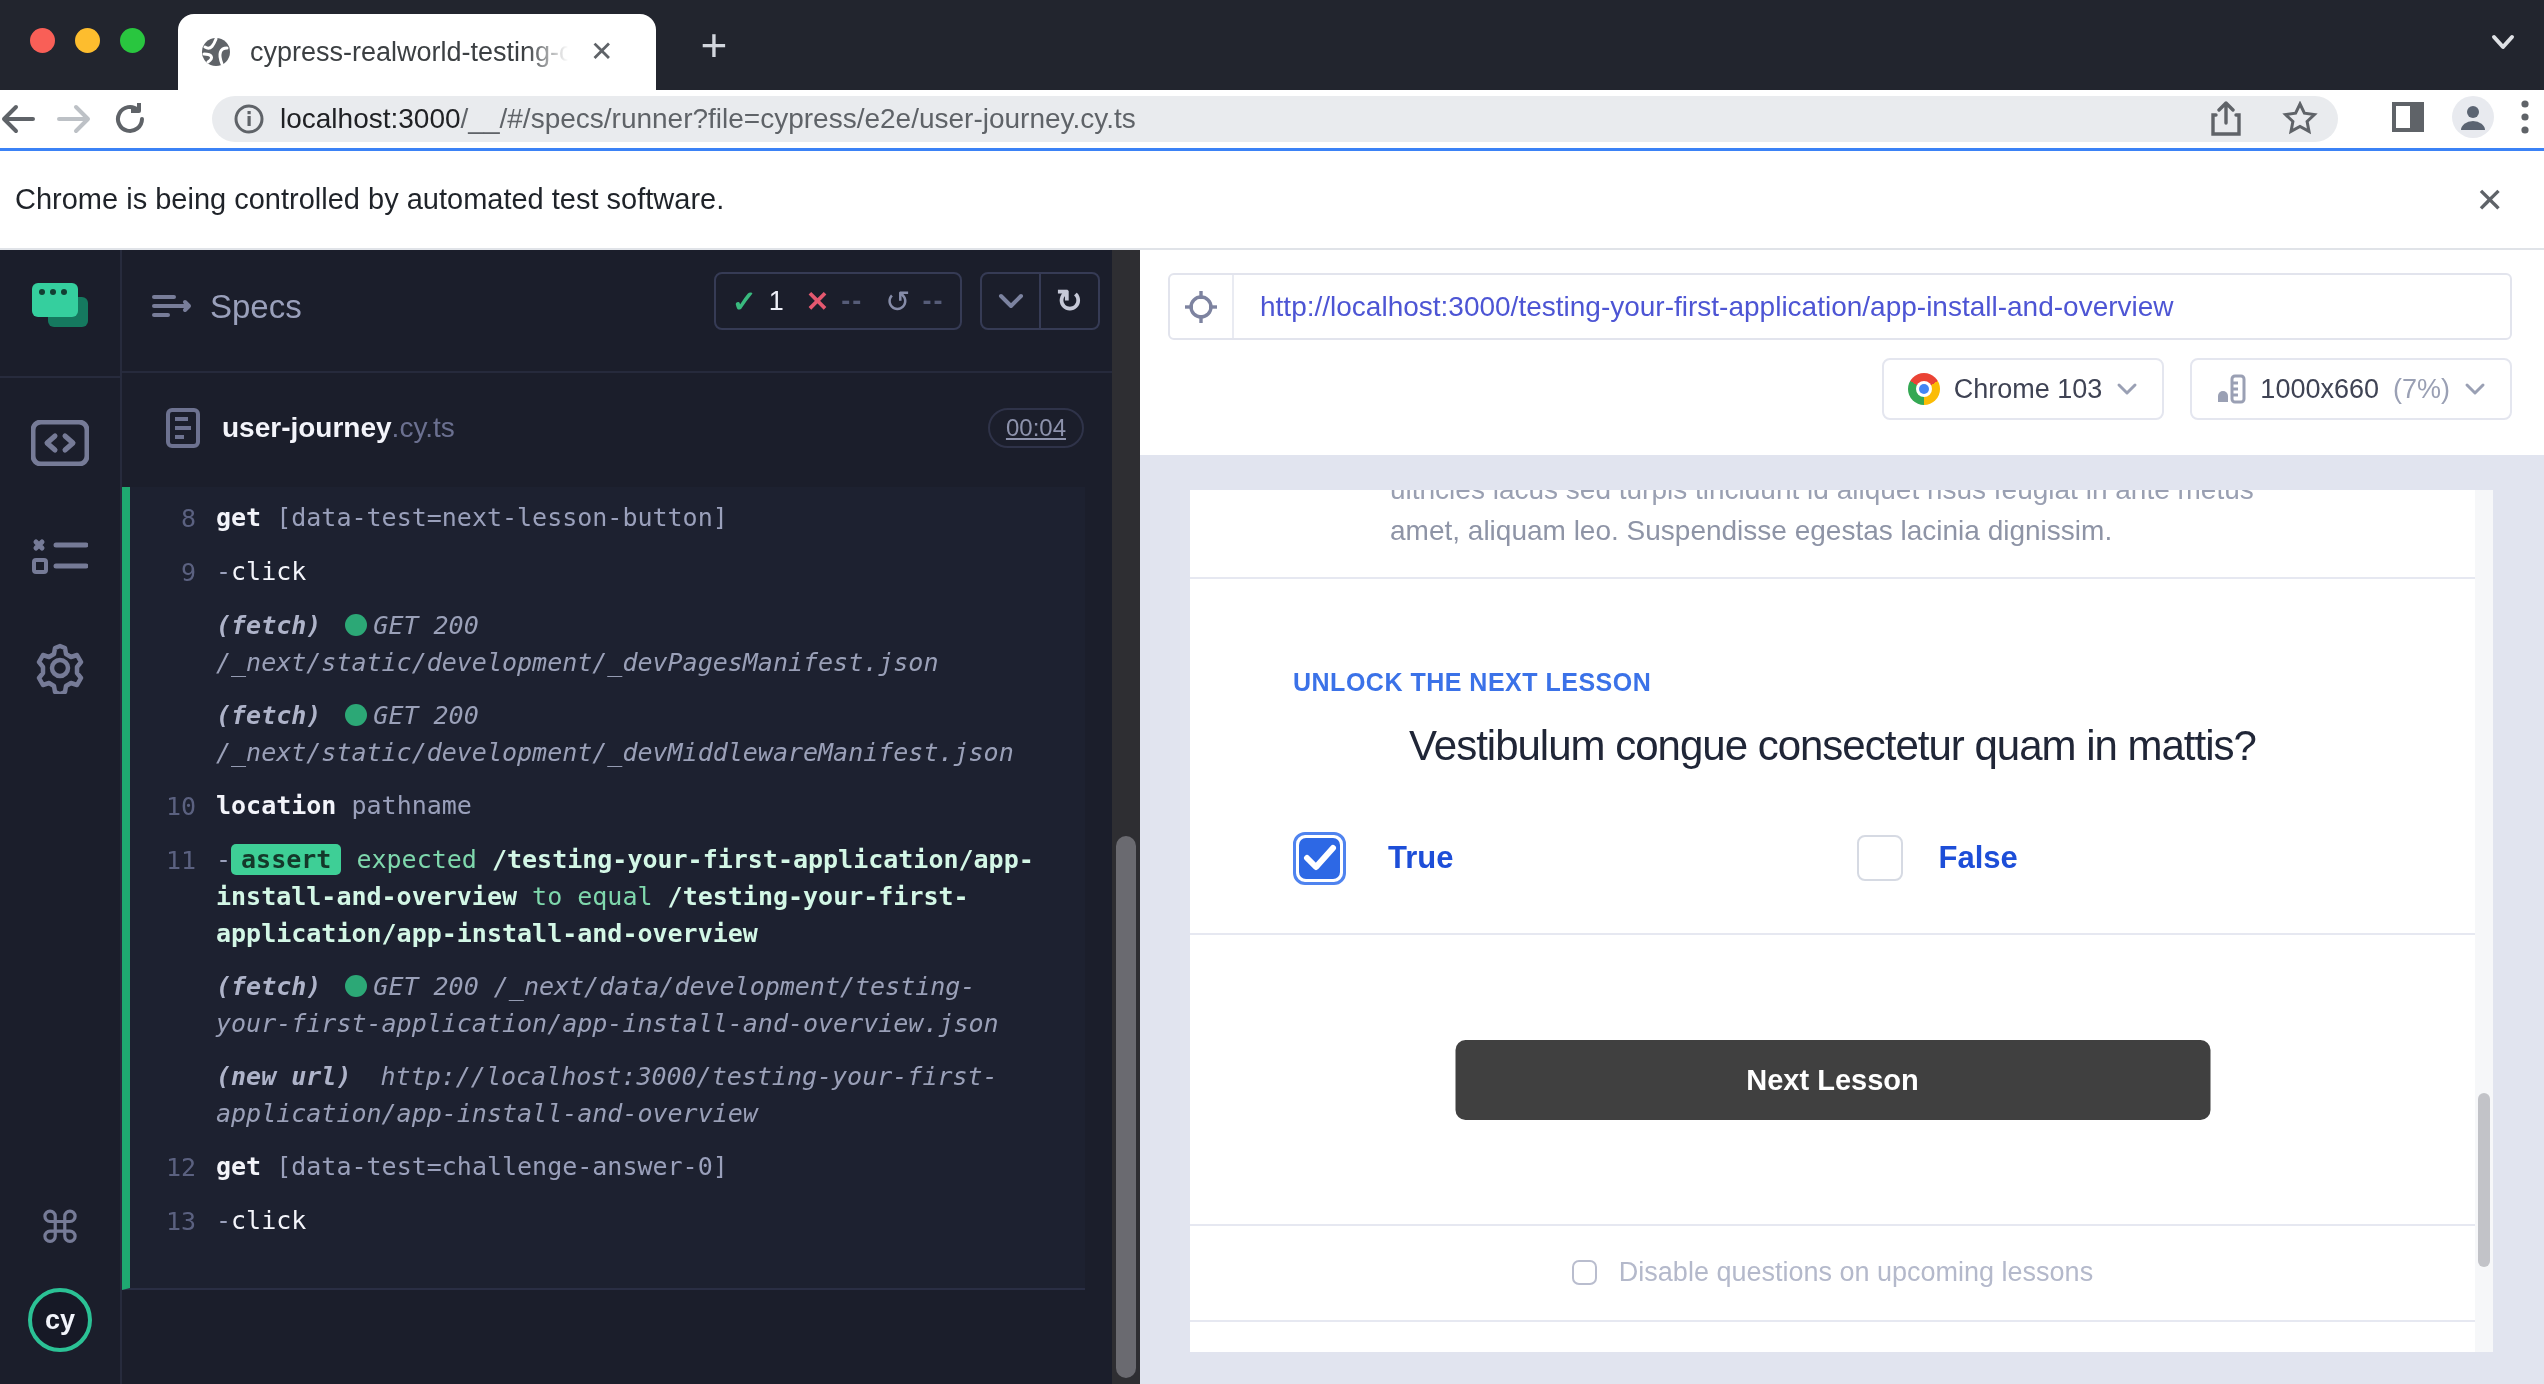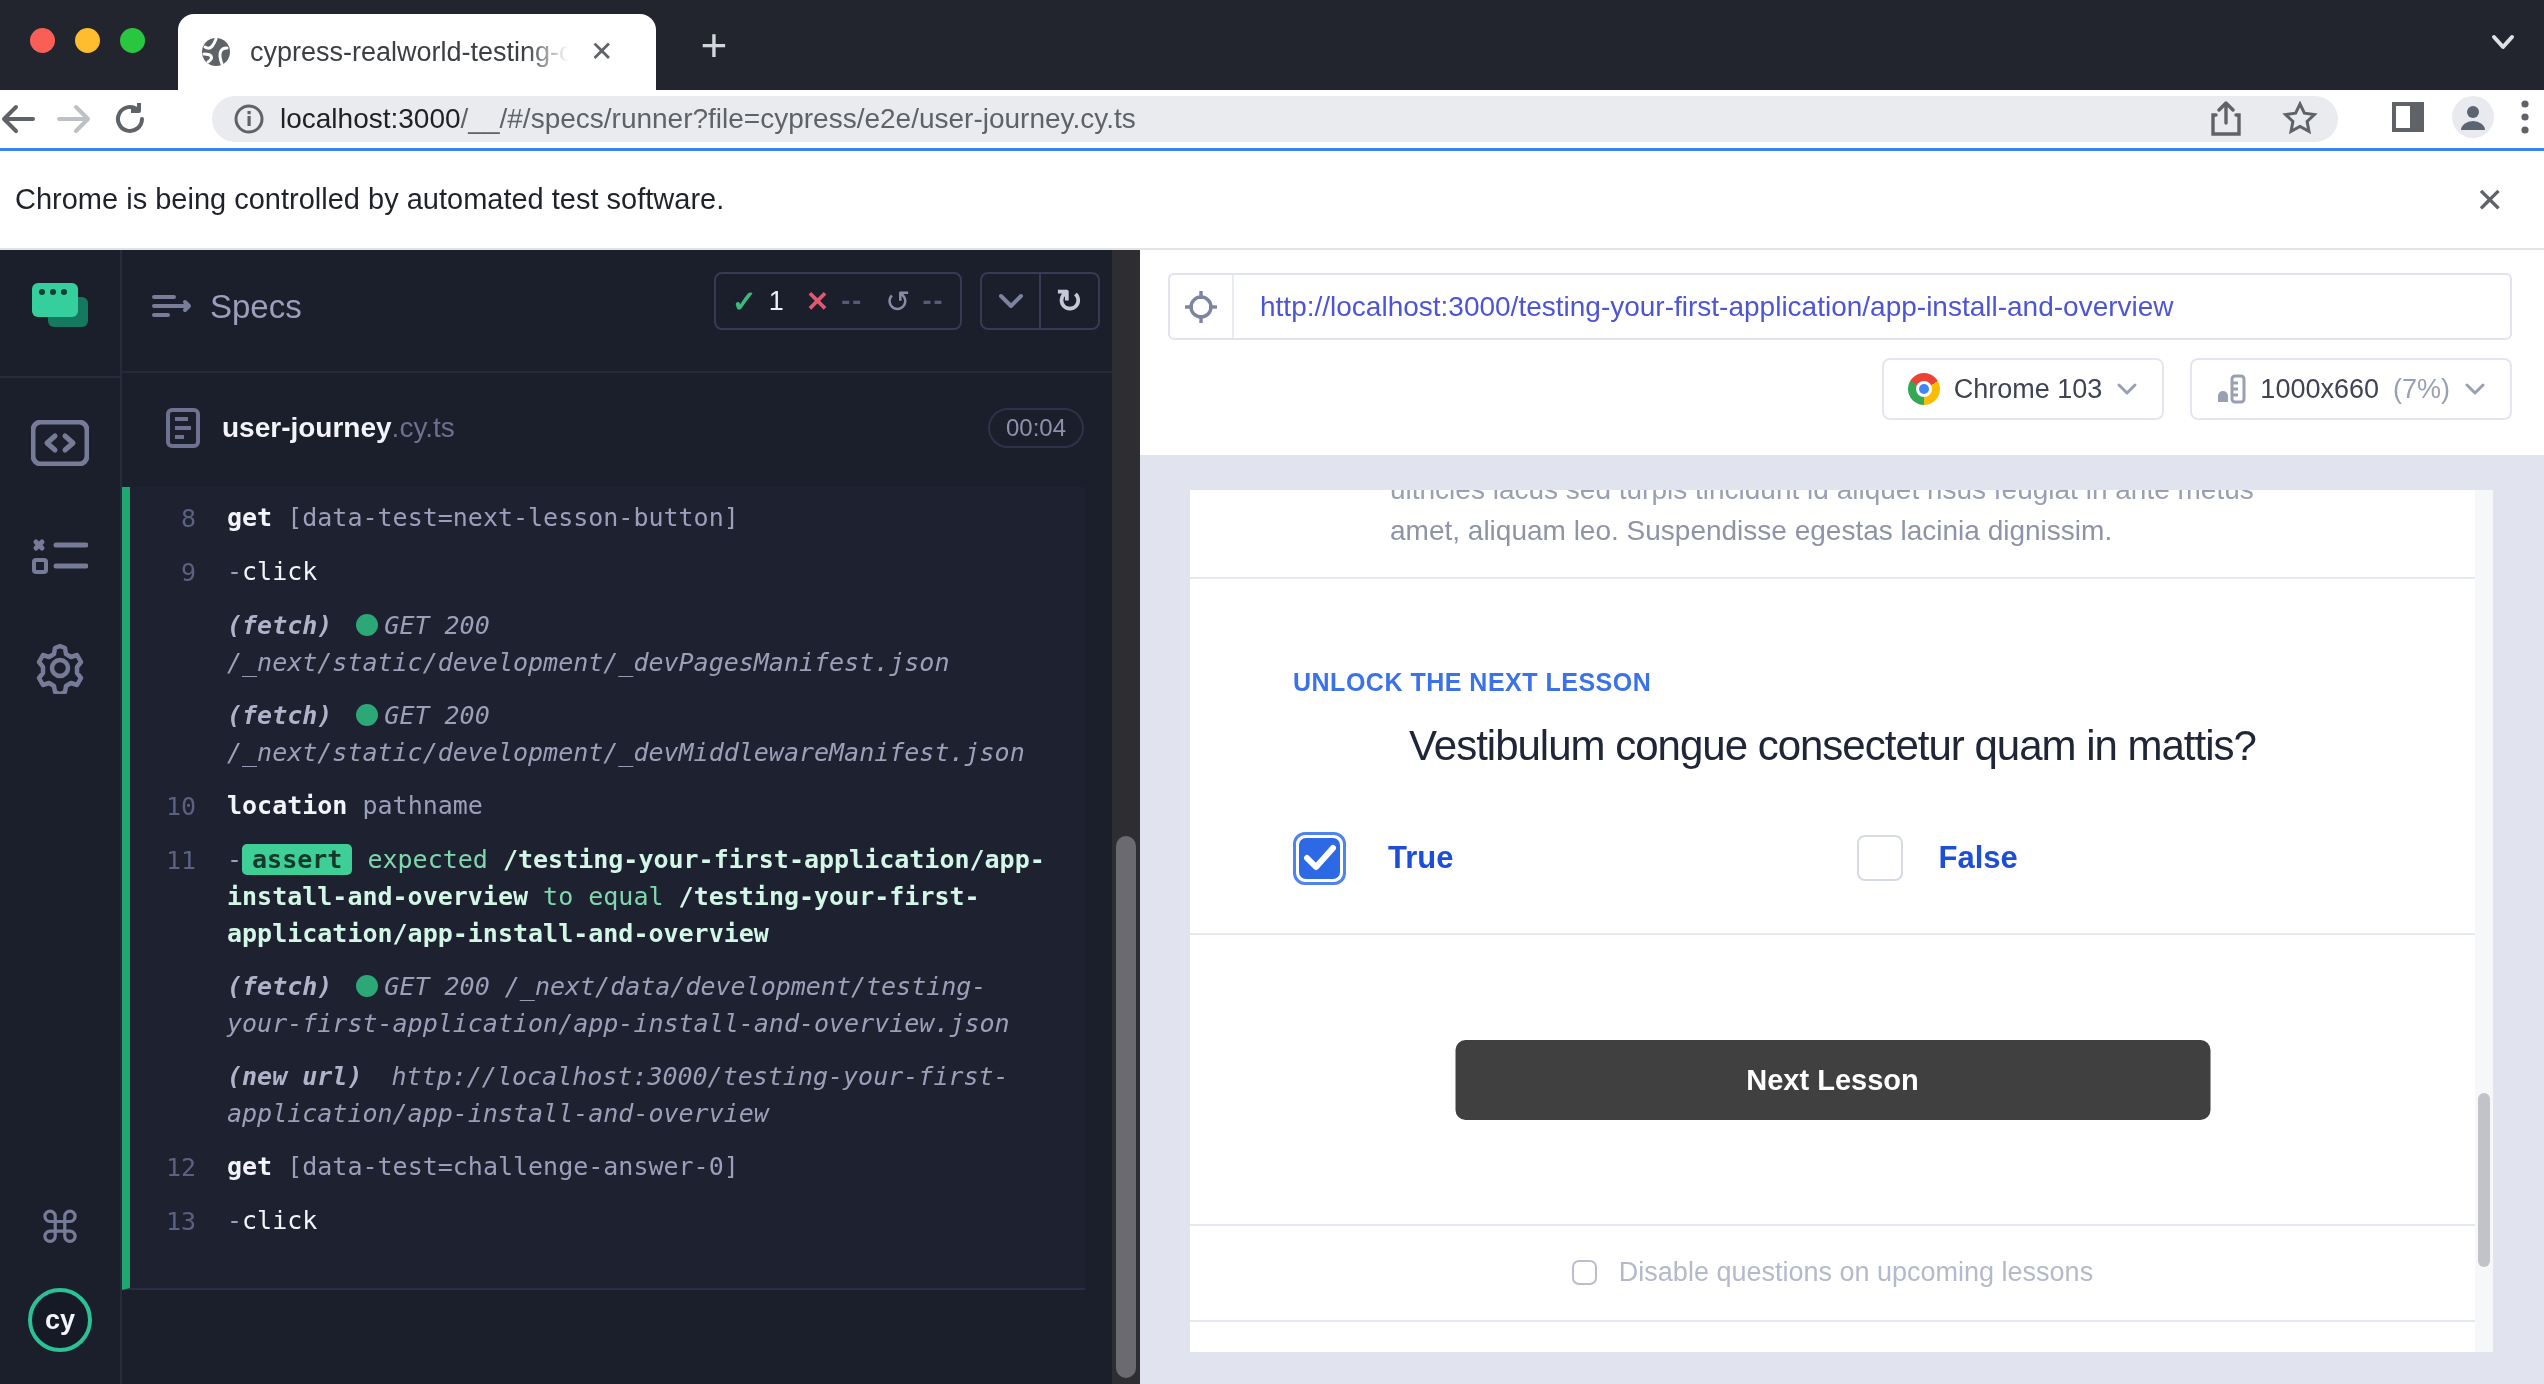--- a/index.html
+++ b/index.html
@@ -72,28 +72,28 @@
               border-radius:8px; display:flex; align-items:stretch; }
   .run-pill .cell { flex:1; display:flex; align-items:center; justify-content:center; }
   .run-pill .cell + .cell { border-left:2px solid #363b55; }
   .refresh-glyph { color:#c6c9d8; font-size:32px; font-weight:bold; }
 
   .spec-row { position:absolute; left:0; top:148px; width:990px; height:62px; display:flex;
               align-items:center; padding:0 28px 0 44px; border-bottom:2px solid #20233500; }
   .spec-name { margin-left:22px; font-size:28px; color:#f3f4fa; font-weight:bold; }
   .spec-ext { color:#6b7090; font-weight:normal; }
   .spec-time { margin-left:auto; border:2px solid #2f3349; border-radius:20px; padding:4px 16px;
-               font-size:24px; color:#8d92ac; }
+               font-size:24px; color:#8d92ac;text-decoration:underline; }
 
   .cmd-log { position:absolute; left:0; top:237px; width:963px; height:803px; background:#1d2130;
              border-left:8px solid #1fa971; border-bottom:2px solid #2a2e44; overflow:hidden;
              padding-top:12px; font-family:"DejaVu Sans Mono", monospace; font-size:25px; line-height:37px; }
   .log-row { display:flex; margin-bottom:16px; }
   .log-num { width:66px; flex:none; text-align:right; color:#5b6180; padding-top:1px; }
-  .log-body { margin-left:31px; width:832px; color:#9aa0bb; word-wrap:break-word; }
+  .log-body { margin-left:20px; width:832px; color:#9aa0bb; word-wrap:break-word; }
   .cmd-name { color:#f3f4fa; font-weight:bold; }
   .cmd-name.plain { font-weight:normal; }
   .cmd-dash { color:#9aa0bb; }
   .cmd-args { color:#9aa0bb; }
   .net-label { font-style:italic; font-weight:bold; color:#aeb3c9; margin-right:14px; }
   .net-dot { display:inline-block; width:22px; height:22px; border-radius:50%; background:#2ca876;
              margin:0 6px 0 10px; vertical-align:-2px; }
   .net-rest { font-style:italic; color:#9aa0b8; }
   .as-chip { background:#3ecf96; color:#14382a; font-weight:bold; padding:1px 10px; border-radius:5px; }
   .as-t { color:#7fd8ad; }

